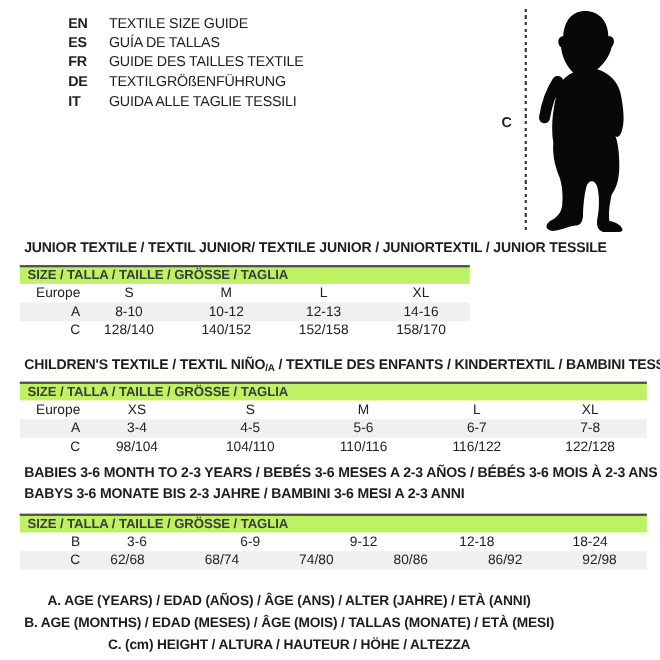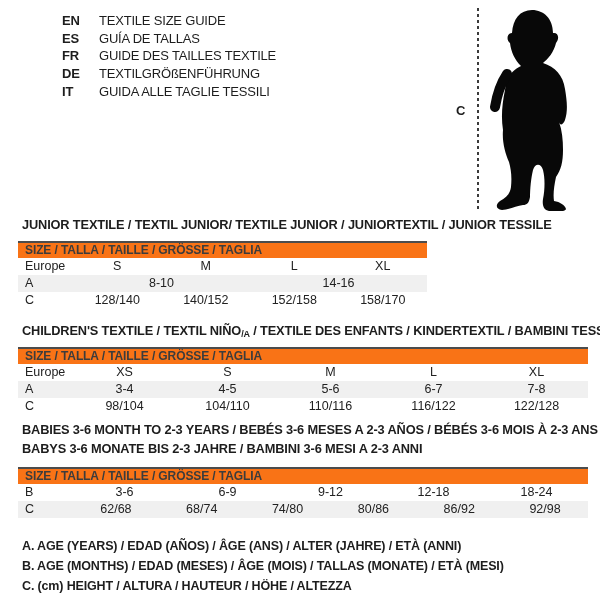--- a/index.html
+++ b/index.html
@@ -38,33 +38,33 @@
   #title-babies   { top:420px; }
 
   
   .sizetable { position:absolute; left:18px; }
   #table-junior   { top:241px; width:409px; }
   #table-children { top:347px; width:570px; }
   #table-babies   { top:467px; width:570px; }
 
   .size-bar {
     border-top:2px solid #4c4c4c;
-    background:#f97316;
+    background:#bef264;
     height:17px; line-height:15px;
     padding-left:7px;
     font-size:12px; font-weight:bold; color:#3c3c3c; letter-spacing:-0.1px;
   }
   .trow { display:flex; height:17px; line-height:17px; font-size:12.5px; color:#222; }
   .trow.shaded { background:#f0f0f0; }
-  .trow .lbl { width:55px; padding-left:7px; flex:none; }
+  .trow .lbl { width:55px; padding-left:7px; flex:none;text-align:right; }
   .trow .val { flex:1; text-align:center; }
 
   
   .legend { position:absolute; left:22px; top:536px; }
-  .legend-line { font-size:12.5px; font-weight:bold; letter-spacing:-0.15px; line-height:20px; white-space:nowrap; }
+  .legend-line { font-size:12.5px; font-weight:bold; letter-spacing:-0.15px; line-height:20px; white-space:nowrap;text-align:center; }
 </style>
 </head>
 <body>
 
 <div class="langs">
   <div class="lang-row">
     <span class="lang-code">EN</span>
     <span class="lang-label">TEXTILE SIZE GUIDE</span>
   </div>
   <div class="lang-row">
@@ -124,20 +124,22 @@
   <div class="trow">
     <span class="lbl">Europe</span>
     <span class="val">S</span>
     <span class="val">M</span>
     <span class="val">L</span>
     <span class="val">XL</span>
   </div>
   <div class="trow shaded">
     <span class="lbl">A</span>
     <span class="val">8-10</span>
+    <span class="val">10-12</span>
+    <span class="val">12-13</span>
     <span class="val">14-16</span>
   </div>
   <div class="trow">
     <span class="lbl">C</span>
     <span class="val">128/140</span>
     <span class="val">140/152</span>
     <span class="val">152/158</span>
     <span class="val">158/170</span>
   </div>
 </div>

